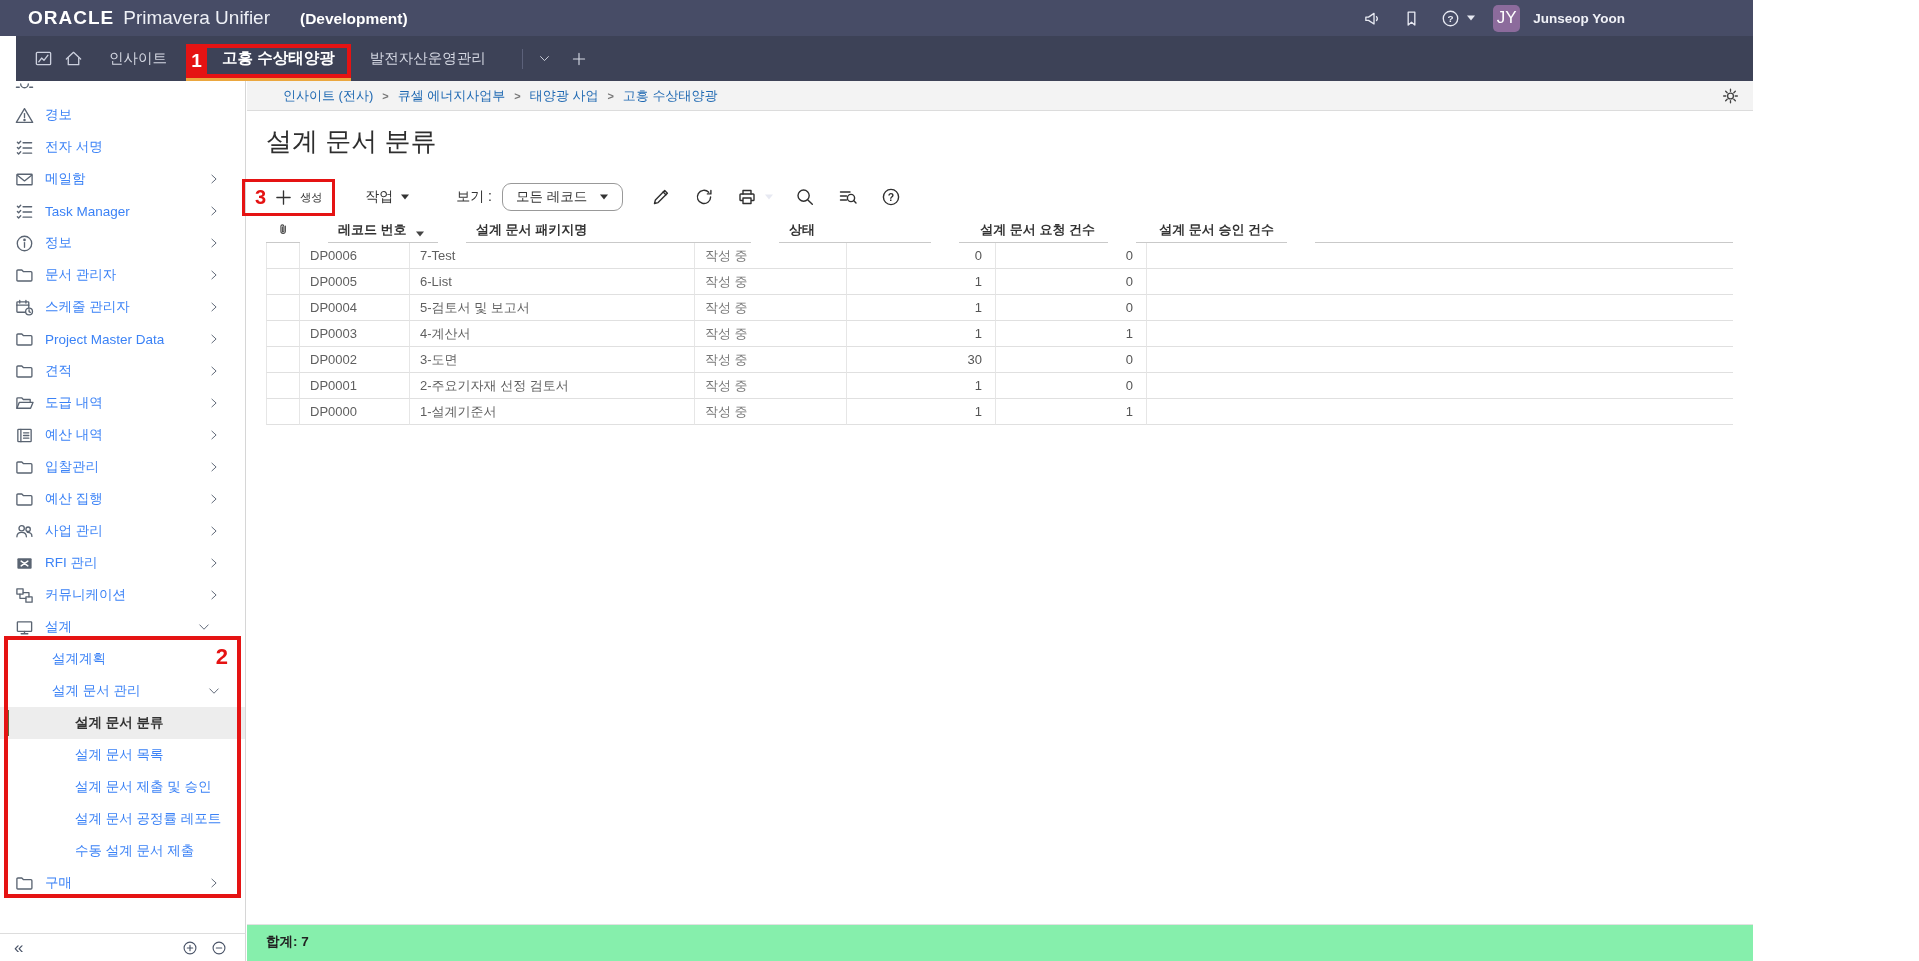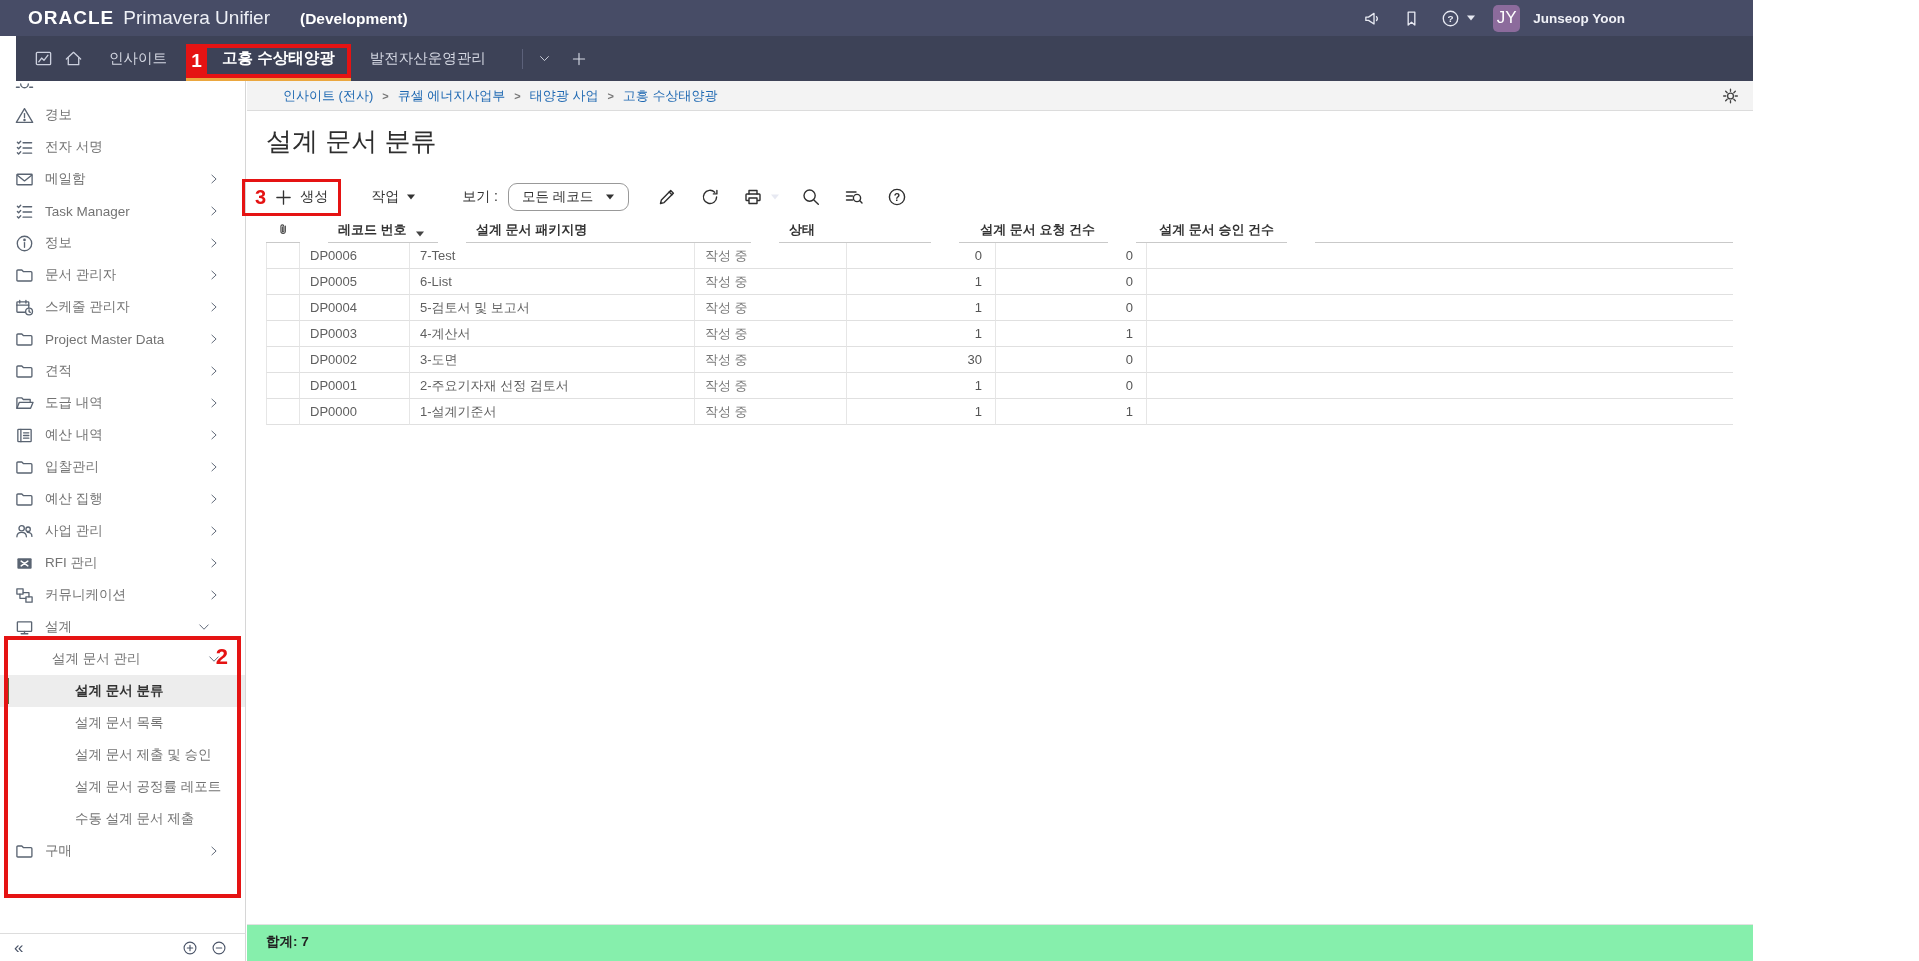--- a/index.html
+++ b/index.html
@@ -35,21 +35,21 @@
   .tab-divider { width:1px; height:20px; background:#5c617a; align-self:center; margin:0 15px; }
   .tab-ctrl { display:flex; align-items:center; color:#d7dae5; cursor:pointer; }
   .tab-ctrl.chev svg { width:13px; height:13px; }
   .tab-ctrl.add { margin-left:20px; }
   .tab-ctrl.add svg { width:16px; height:16px; }
 
   
   .sidebar { position:absolute; left:0; top:81px; width:246px; height:852px; border-right:1px solid #d6d6d6; background:#fff; overflow:hidden; }
   .partial-item { height:16px; margin:2px 0 0 15px; color:#5a6472; overflow:hidden; }
   .partial-item svg { width:19px; height:19px; }
-  .sb-item { position:relative; height:32px; display:flex; align-items:center; color:#737373; font-size:13.5px; cursor:pointer; }
+  .sb-item { position:relative; height:32px; display:flex; align-items:center; color:#3b82f6; font-size:13.5px; cursor:pointer; }
   .sb-item .sb-icon { width:19px; height:19px; margin-right:11px; color:#5a6472; flex:0 0 auto; }
   .sb-item .sb-icon svg { width:19px; height:19px; }
   .sb-item.lvl0 { padding-left:15px; }
   .sb-item.lvl1 { padding-left:52px; }
   .sb-item.lvl2 { padding-left:75px; }
   .sb-item .sb-chev { position:absolute; right:24px; top:50%; transform:translateY(-50%); width:14px; height:14px; color:#5f6878; }
   .sb-item .sb-chev svg { width:14px; height:14px; }
   .sb-item.selected { background:#ededed; font-weight:700; color:#333; }
   .sb-item.selected::before { content:""; position:absolute; left:5px; top:3px; bottom:3px; width:4px; background:#5e6b3c; }
   .sidebar-footer { position:absolute; left:0; top:933px; width:246px; height:28px; border-top:1px solid #ddd; border-right:1px solid #d6d6d6; background:#fff; display:flex; align-items:center; }
@@ -67,21 +67,21 @@
   .bc-link { color:#1e68b2; font-size:13px; cursor:pointer; }
   .bc-sep { color:#777; font-size:11px; font-weight:700; margin:0 9px; }
   .bc-gear { position:absolute; right:13px; top:50%; transform:translateY(-50%); width:19px; height:19px; color:#444; cursor:pointer; }
   .bc-gear svg { width:19px; height:19px; }
 
   
   .page-title { position:absolute; left:266px; top:124px; font-size:26px; color:#2e2e2e; font-weight:500; }
   .toolbar { position:absolute; left:242px; top:178px; height:38px; display:flex; align-items:center; }
   .ann-box3 { display:flex; align-items:center; gap:8px; border:3px solid #e51313; padding:3px 10px; height:37px; }
   .ann-box3 .num { color:#e51313; font-size:20px; font-weight:700; }
-  .tb-btn { display:flex; align-items:center; gap:7px; color:#333; font-size:14px; cursor:pointer; }
+  .tb-btn { display:flex; align-items:center; gap:7px; color:#333; font-size:11px; cursor:pointer; }
   .tb-btn svg { width:19px; height:19px; }
   .plus-ic { width:19px; height:19px; color:#333; }
   .grp-actions { margin-left:30px; display:flex; align-items:center; gap:7px; color:#333; font-size:14px; cursor:pointer; }
   .grp-actions .caret, .view-select .caret { color:#333; }
   .view-label { margin-left:46px; color:#333; font-size:14px; }
   .view-select { margin-left:10px; border:1px solid #999; border-radius:9px; height:28px; padding:0 13px; display:flex; align-items:center; gap:12px; font-size:13.5px; color:#333; cursor:pointer; background:#fff; }
   .tool-icons { margin-left:26px; display:flex; align-items:center; gap:19px; }
   .tool-icon { width:24px; height:24px; display:flex; align-items:center; justify-content:center; color:#2f2f2f; cursor:pointer; }
   .tool-icon svg { width:20px; height:20px; }
   .print-group { display:flex; align-items:center; gap:5px; cursor:pointer; color:#2f2f2f; }
@@ -349,20 +349,23 @@
           <span class="sb-icon"><svg viewBox="0 0 20 20" fill="none" stroke="currentColor" stroke-width="1.4" stroke-linecap="round" stroke-linejoin="round">
               <rect x="2.5" y="4" width="15" height="10" rx="0.6"></rect>
               <path d="M10 14 v2.4 M6.5 16.6 h7"></path>
             </svg></span>
           <span>설계</span>
           <span class="sb-chev" style="right: 34px;"><svg viewBox="0 0 20 20" fill="none" stroke="currentColor" stroke-width="1.4" stroke-linecap="round" stroke-linejoin="round">
               <path d="M4 7 L10 13.2 16 7"></path>
             </svg></span>
         </div>
         <div class="sb-item lvl1">
+          <span>설계계획</span>
+        </div>
+        <div class="sb-item lvl1">
           <span>설계 문서 관리</span>
           <span class="sb-chev"><svg viewBox="0 0 20 20" fill="none" stroke="currentColor" stroke-width="1.4" stroke-linecap="round" stroke-linejoin="round">
               <path d="M4 7 L10 13.2 16 7"></path>
             </svg></span>
         </div>
         <div class="sb-item lvl2 selected">
           <span>설계 문서 분류</span>
         </div>
         <div class="sb-item lvl2">
           <span>설계 문서 목록</span>

